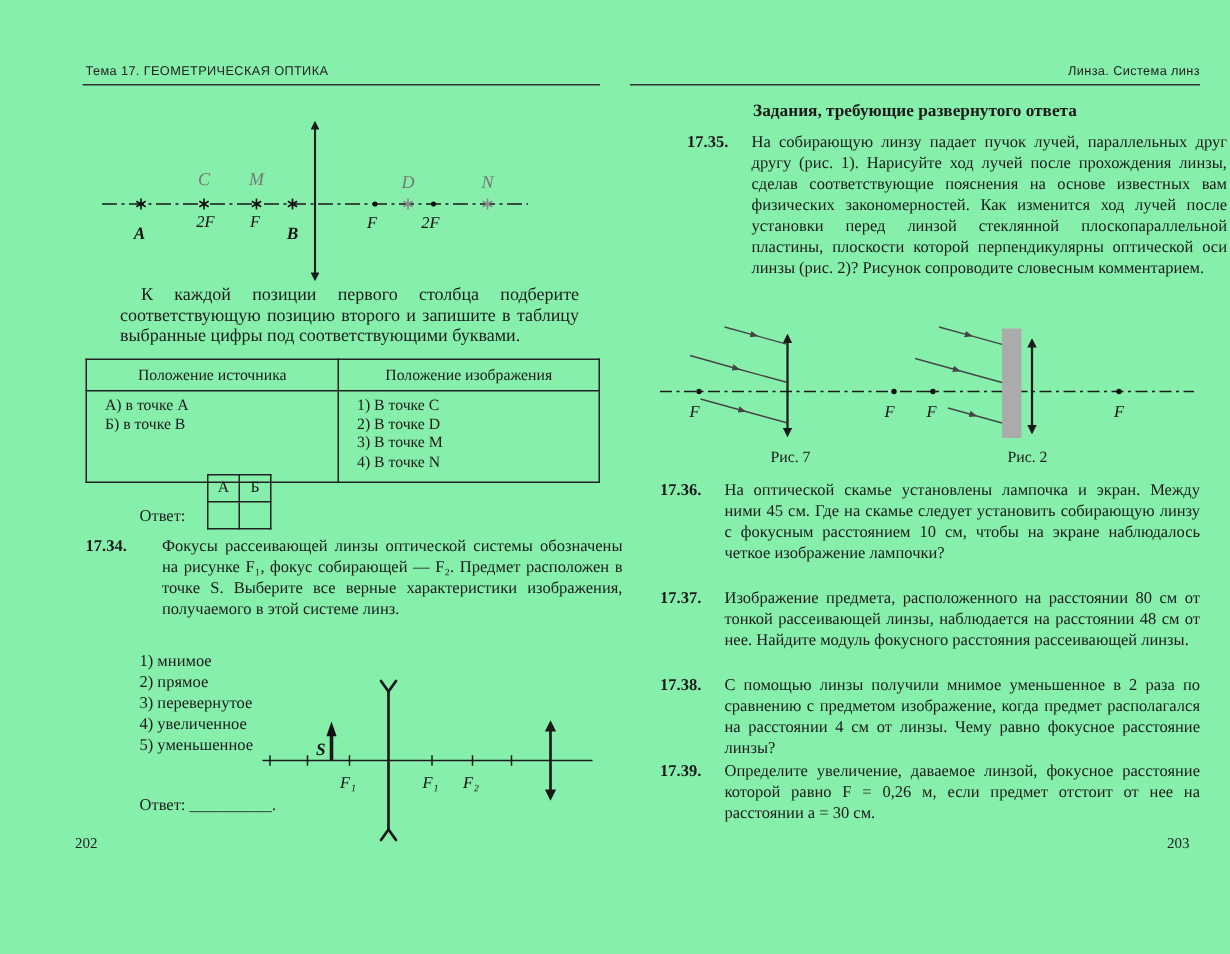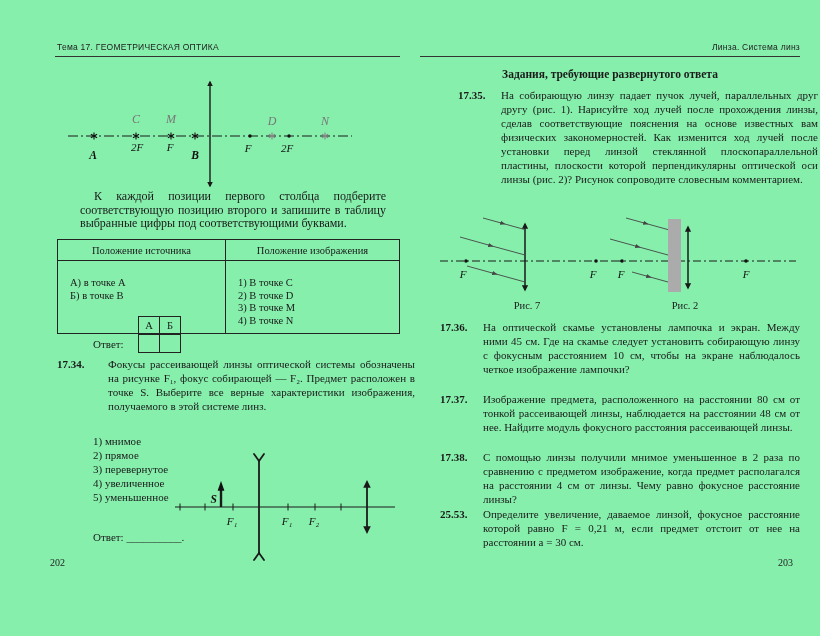--- a/index.html
+++ b/index.html
@@ -7,21 +7,21 @@
           font-family:"Liberation Serif","DejaVu Serif",serif;color:#1a1a1a;}
   .abs{position:absolute;}
   .running-head{font-family:"Liberation Sans","DejaVu Sans",sans-serif;font-size:8.5px;
                 letter-spacing:.25px;color:#222;}
   .head-rule{height:1px;background:#333;}
   .body-text{font-size:12px;line-height:14px;text-align:justify;}
   .intro{left:80px;top:190px;width:306px;text-indent:14px;line-height:13.6px;}
   .match-table{left:57px;top:239px;width:343px;border-collapse:collapse;font-size:10.5px;}
   .match-table th,.match-table td{border:1px solid #222;}
   .match-table th{font-weight:normal;height:18px;text-align:center;padding:1px 4px;}
-  .match-table td{vertical-align:top;padding:16px 10px 6px 12px;}
+  .match-table td{vertical-align:top;padding:4px 10px 6px 12px;}
   .cell-line{line-height:12.5px;white-space:nowrap;}
   .mini-grid{left:138px;top:316px;border-collapse:collapse;font-size:10.5px;}
   .mini-grid td{border:1px solid #222;width:20px;height:17px;text-align:center;padding:0;}
   .answer-label{font-size:11px;}
   .problem .pnum{float:left;font-weight:bold;font-size:11px;line-height:14px;}
   .problem .ptext{text-align:justify;font-size:11px;line-height:14px;}
   .options div{font-size:11px;line-height:14px;}
   .section-heading{left:420px;top:68px;width:380px;text-align:center;font-weight:bold;font-size:11.5px;}
   .fig-caption{font-size:10.5px;text-align:center;width:70px;}
   .page-num{font-size:10px;color:#222;}
@@ -216,19 +216,19 @@
     <span class="pnum" style="width:43px;">17.37.</span>
     <div class="ptext" style="margin-left:43px;">Изображение предмета, расположенного на расстоянии 80 см от тонкой рассеивающей линзы, наблюдается на расстоянии 48 см от нее. Найдите модуль фокусного расстояния рассеивающей линзы.</div>
   </div>
 
   <div class="abs problem" style="left:440px;top:450px;width:360px;">
     <span class="pnum" style="width:43px;">17.38.</span>
     <div class="ptext" style="margin-left:43px;">С помощью линзы получили мнимое уменьшенное в 2 раза по сравнению с предметом изображение, когда предмет располагался на расстоянии 4 см от линзы. Чему равно фокусное расстояние линзы?</div>
   </div>
 
   <div class="abs problem" style="left:440px;top:507px;width:360px;">
-    <span class="pnum" style="width:43px;">25.53.</span>
-    <div class="ptext" style="margin-left:43px;">Определите увеличение, даваемое линзой, фокусное расстояние которой равно F = 0,21 м, если предмет отстоит от нее на расстоянии a = 30 см.</div>
+    <span class="pnum" style="width:43px;">17.39.</span>
+    <div class="ptext" style="margin-left:43px;">Определите увеличение, даваемое линзой, фокусное расстояние которой равно F = 0,26 м, если предмет отстоит от нее на расстоянии a = 30 см.</div>
   </div>
 
   <div class="abs page-num" style="left:778px;top:557px;">203</div>
 
 </div>
 
 </body></html>

